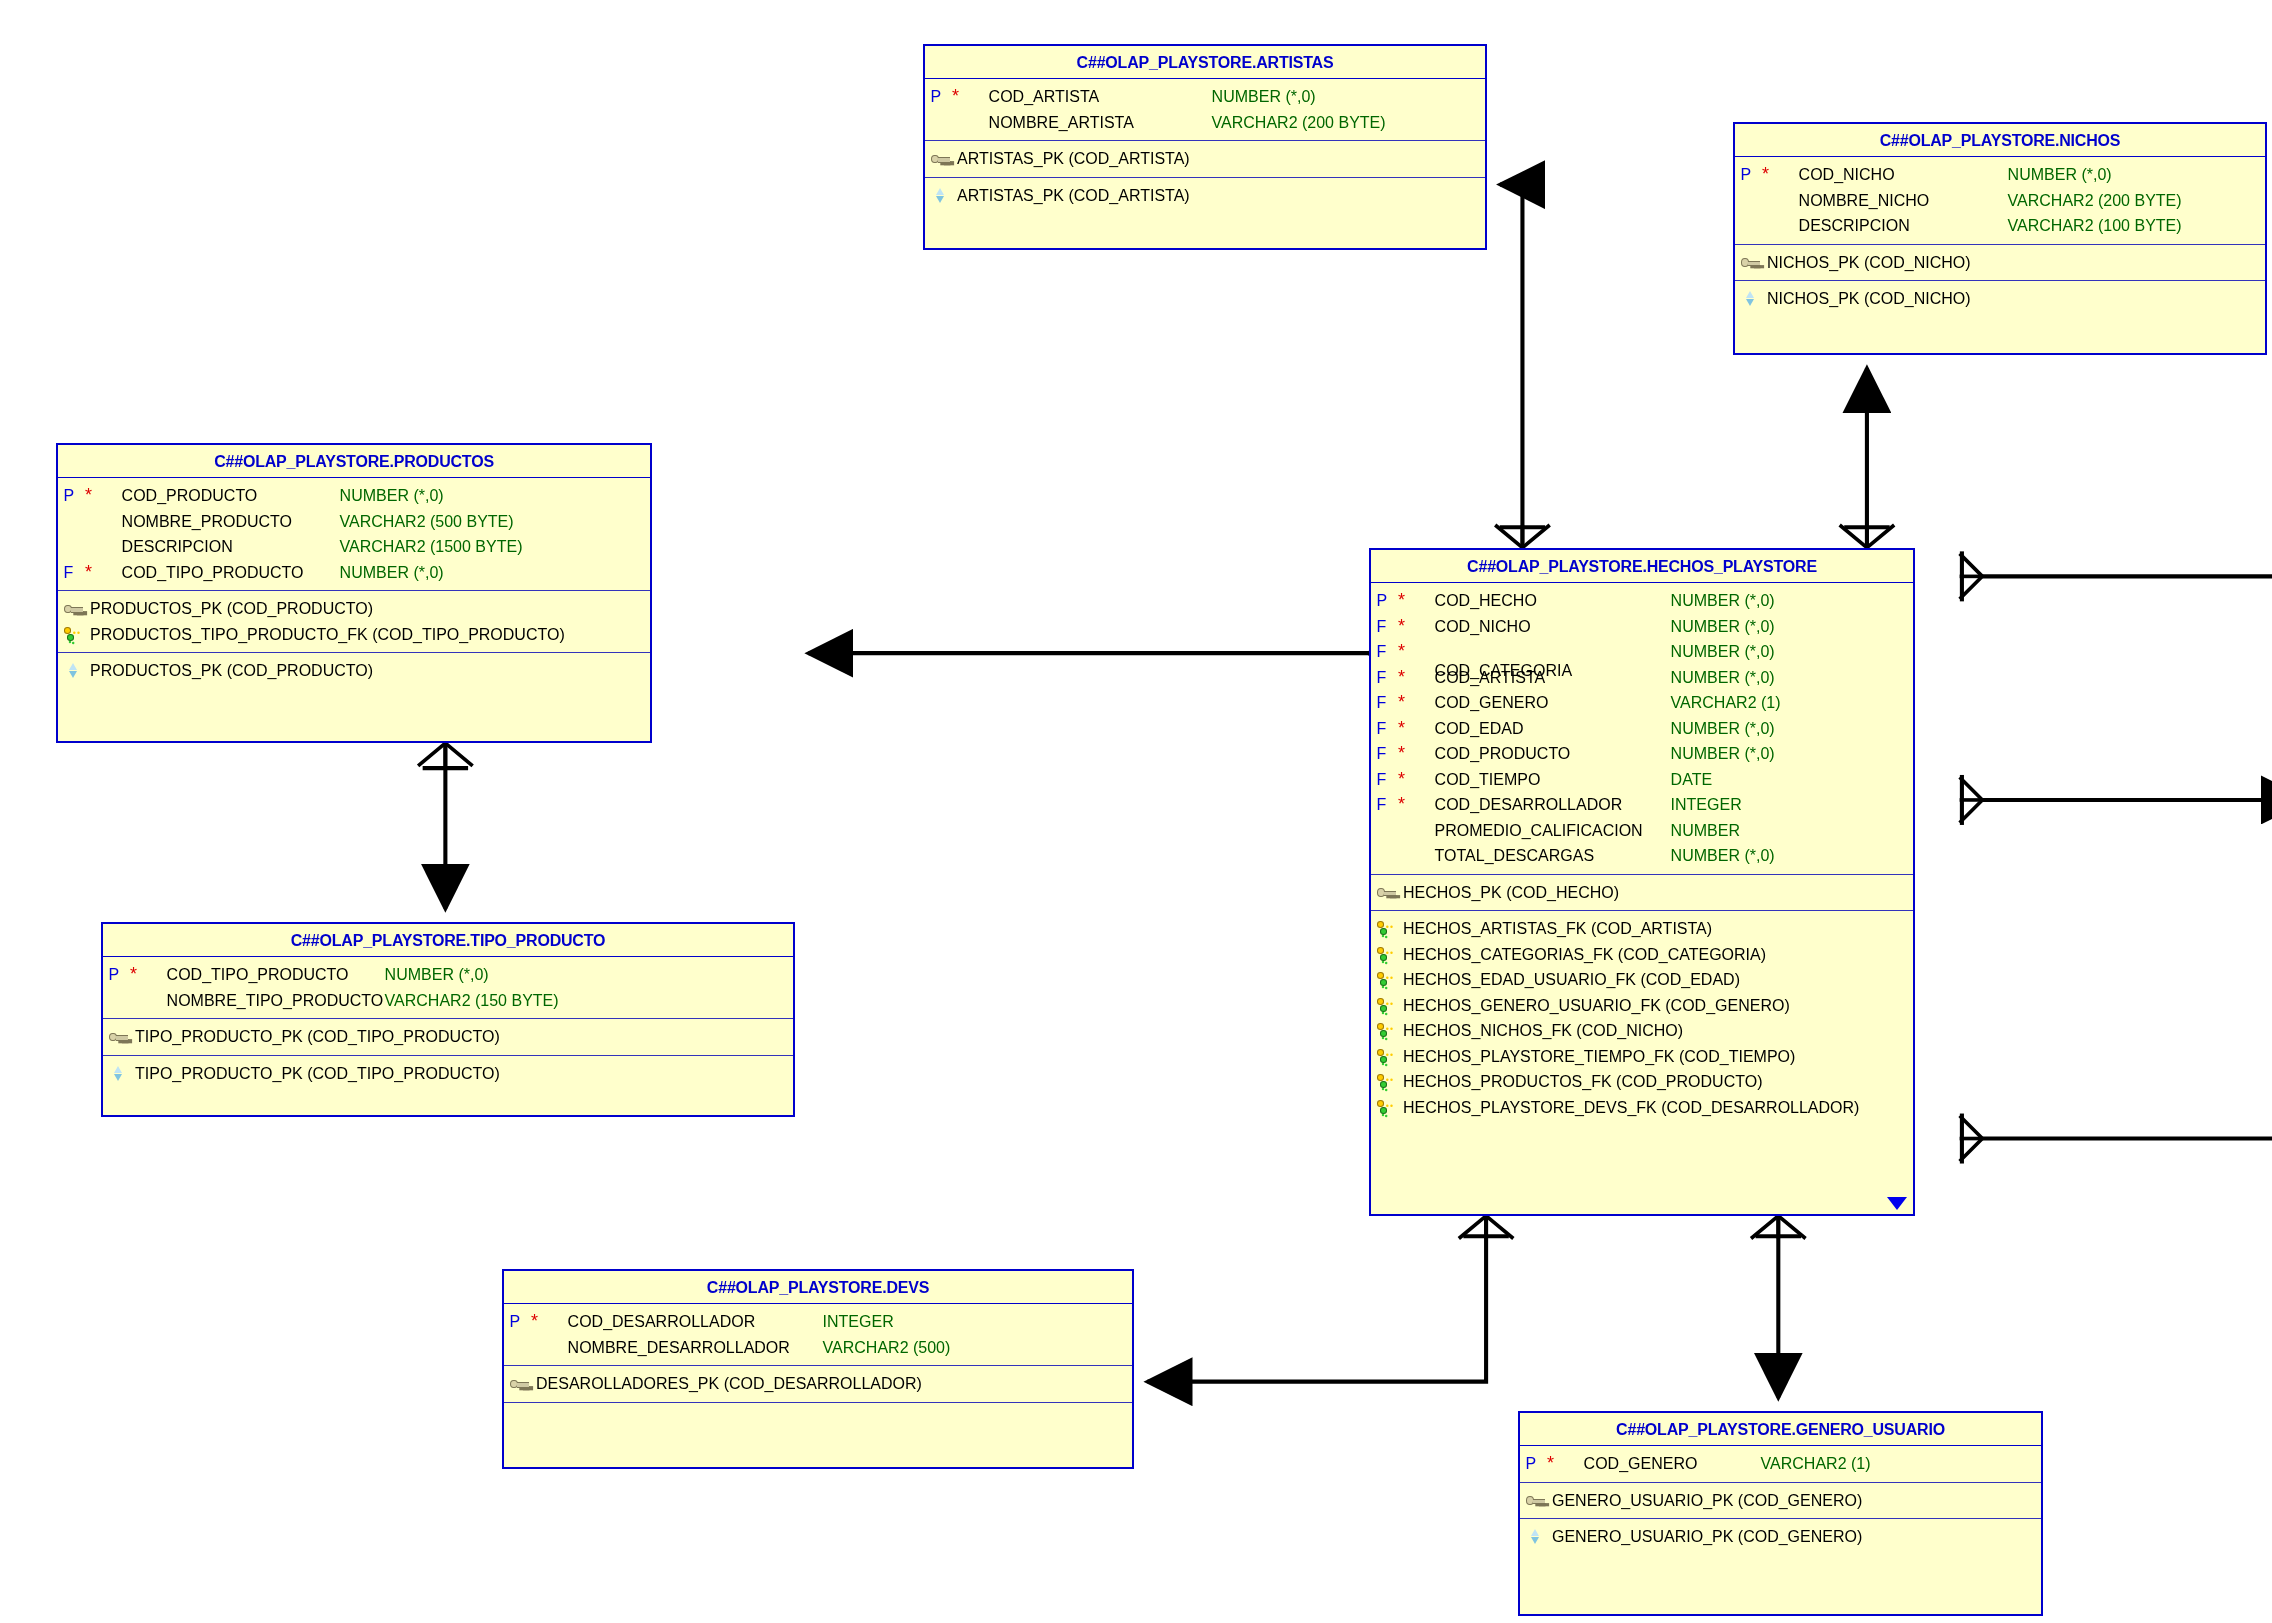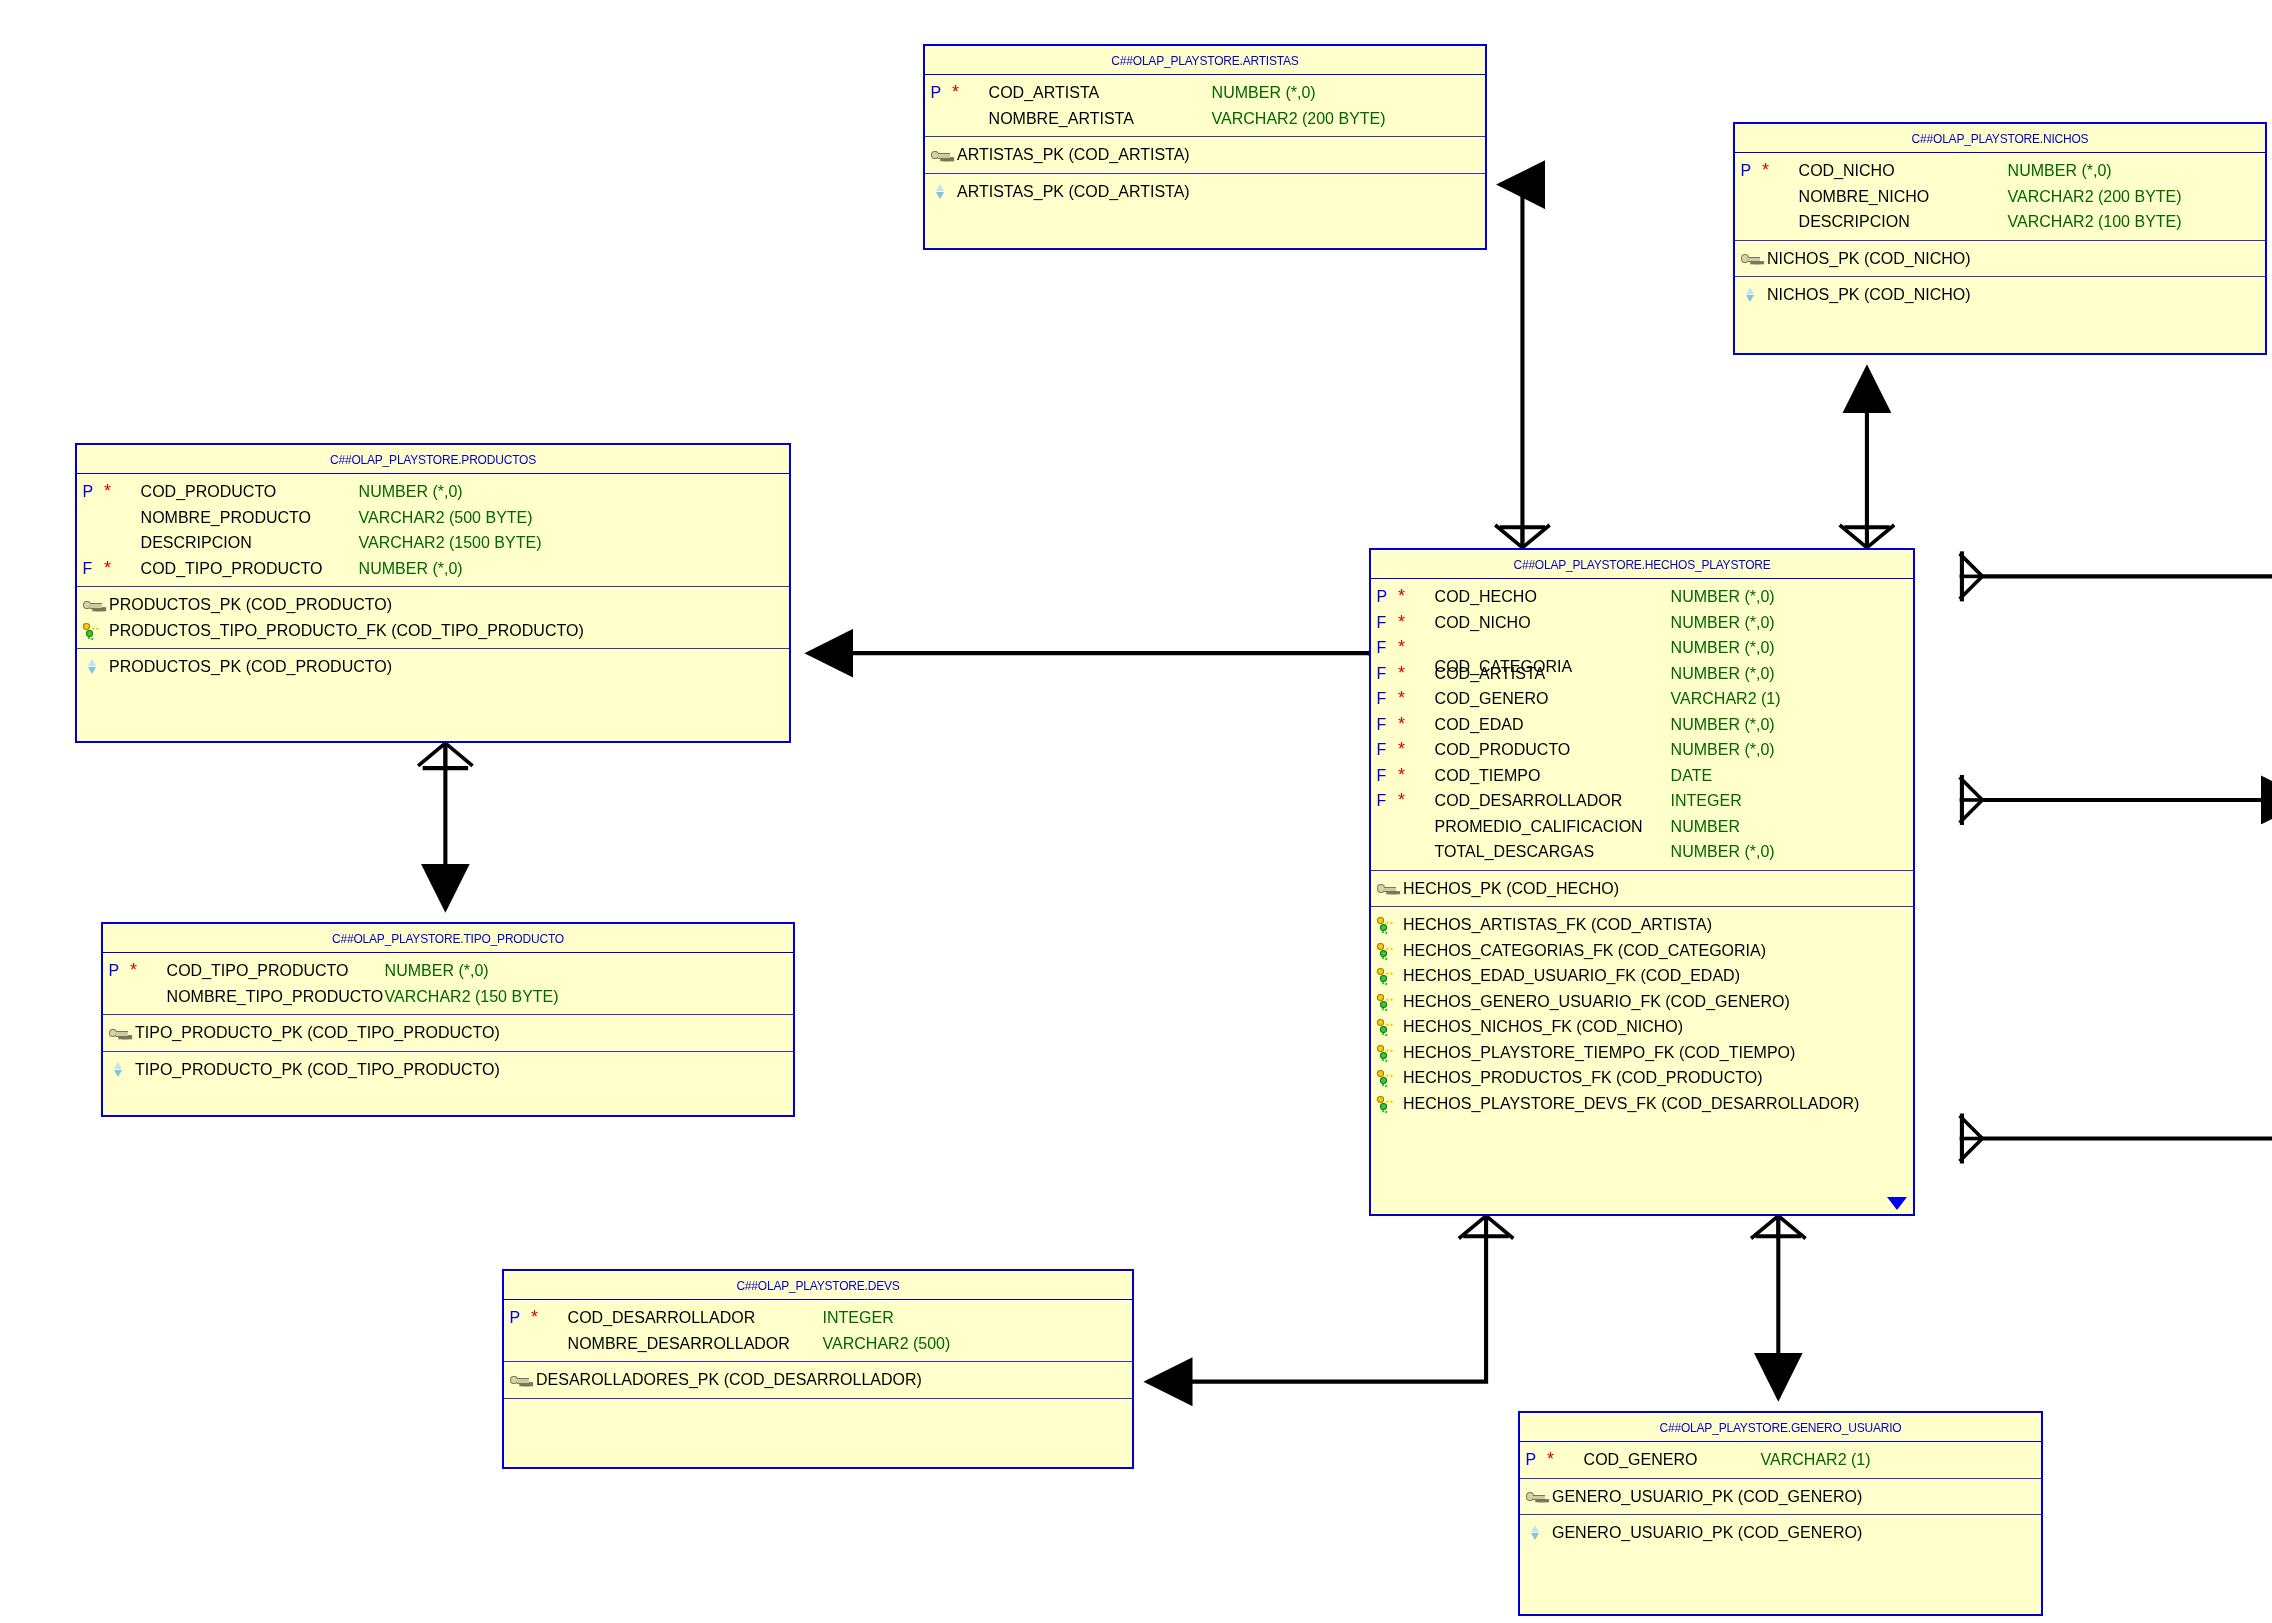--- a/index.html
+++ b/index.html
@@ -13,22 +13,22 @@
   
   .entity{
     position:absolute;
     background:#ffffcc;
     border:2.3px solid #0000cc;
     box-sizing:border-box;
   }
   .ent-title{
     text-align:center;
     color:#0000cc;
-    font-weight:normal;
-    font-size:12px;
+    font-weight:bold;
+    font-size:16px;
     letter-spacing:-0.2px;
     padding:7.7px 2.7px 6.8px 2.7px;
     border-bottom:1.4px solid #0000cc;
     white-space:nowrap;
     overflow:hidden;
   }
   .section{
     border-bottom:1.4px solid #3333bb;
     padding:5px 0 5px 0;
   }
@@ -269,21 +269,21 @@
             <span class="label">NICHOS_PK (COD_NICHO)</span>
           </div>
         </div>
         <div class="section last">
           <div class="crow">
             <span class="ic ic-idx"></span>
             <span class="label">NICHOS_PK (COD_NICHO)</span>
           </div>
         </div>
       </div>
-      <div class="entity" style="left: 75px; top: 443px; width: 716px; height: 300px;">
+      <div class="entity" style="left: 56px; top: 443px; width: 596px; height: 300px;">
         <div class="ent-title">C##OLAP_PLAYSTORE.PRODUCTOS</div>
         <div class="section">
           <div class="attr">
             <span class="a-key">P</span>
             <span class="a-req">*</span>
             <span class="a-name" style="width: 218px; margin-left: 23.6px;">COD_PRODUCTO</span>
             <span class="a-type">NUMBER (*,0)</span>
           </div>
           <div class="attr">
             <span class="a-key"></span>

